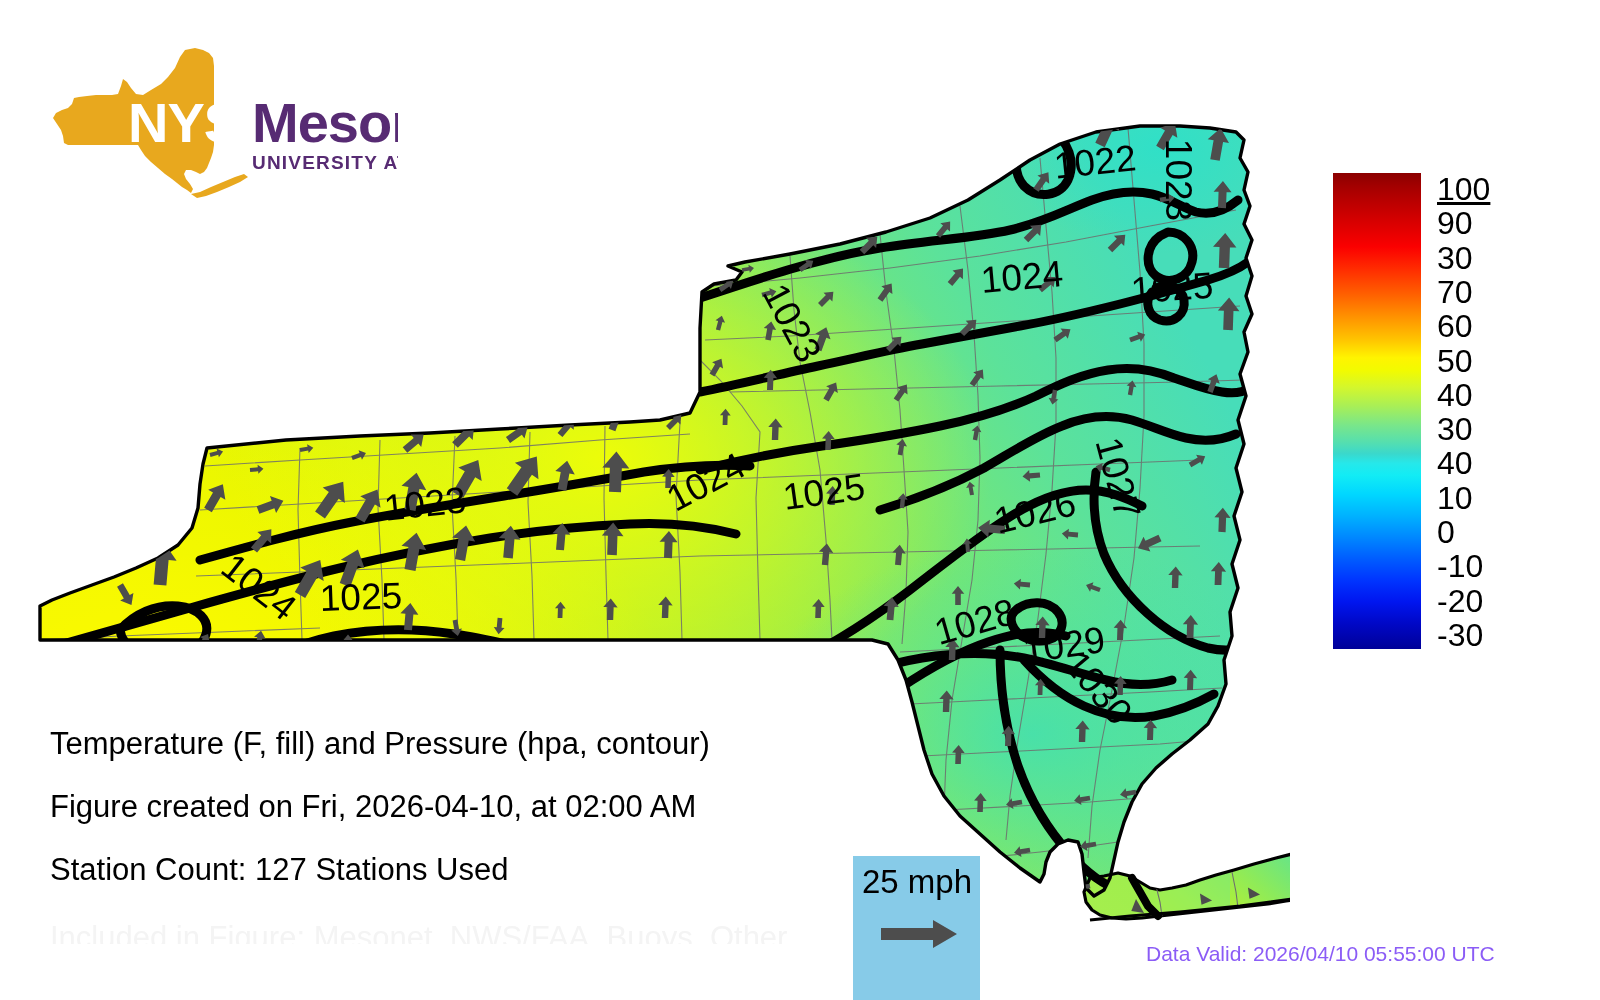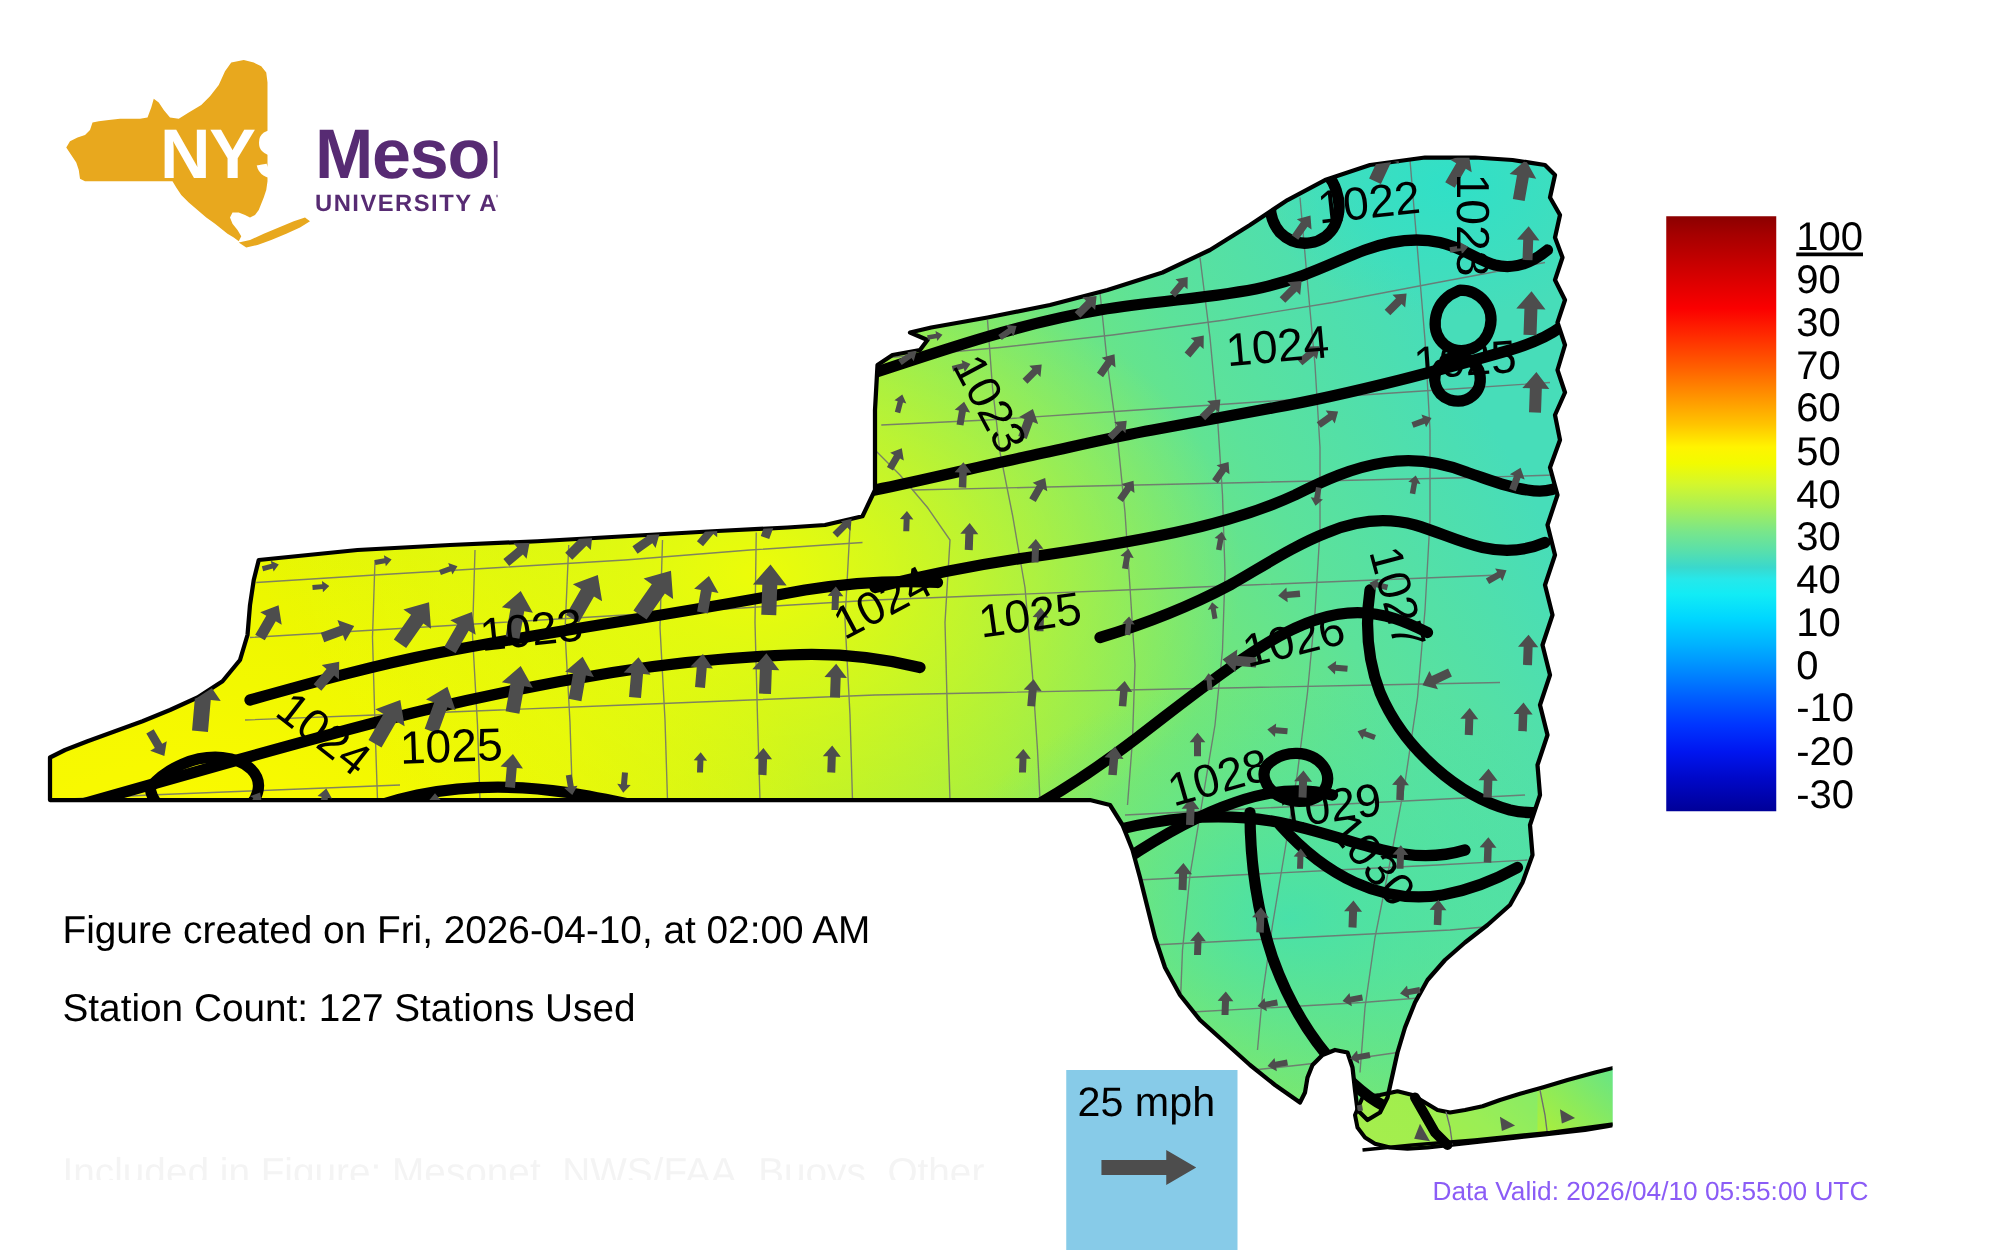--- a/index.html
+++ b/index.html
@@ -111,21 +111,21 @@
     line-height: 31px;
     white-space: nowrap;
     color: #f4f4f4;
   }
 
   
   #wind-legend {
     position: absolute;
     left: 853px;
     top: 856px;
-    width: 137px;
+    width: 127px;
     height: 144px;
     background: #87cbe8;
   }
   #wind-legend-label {
     position: absolute;
     left: 9px;
     top: 6px;
     font-size: 33px;
     line-height: 40px;
     color: #000;
@@ -859,20 +859,21 @@
       <div class="cb-tick" style="top: 274px;">40</div>
       <div class="cb-tick" style="top: 309px;">10</div>
       <div class="cb-tick" style="top: 343px;">0</div>
       <div class="cb-tick" style="top: 377px;">-10</div>
       <div class="cb-tick" style="top: 412px;">-20</div>
       <div class="cb-tick" style="top: 446px;">-30</div>
     </div>
 </div>
 
 <div id="caption">
+  <div class="caption-line">Temperature (F, fill) and Pressure (hpa, contour)</div>
   <div class="caption-line">Figure created on Fri, 2026-04-10, at 02:00 AM</div>
   <div class="caption-line">Station Count: 127 Stations Used</div>
 </div>
 <div id="caption-cut">Included in Figure: Mesonet, NWS/FAA, Buoys, Other</div>
 
 <div id="wind-legend">
   <div id="wind-legend-label">25 mph</div>
   <svg id="wind-legend-arrow" viewBox="0 0 78 32">
     <path d="M0,10 L52,10 L52,2 L76,16 L52,30 L52,22 L0,22 Z" fill="#4d4d4d"></path>
   </svg>

